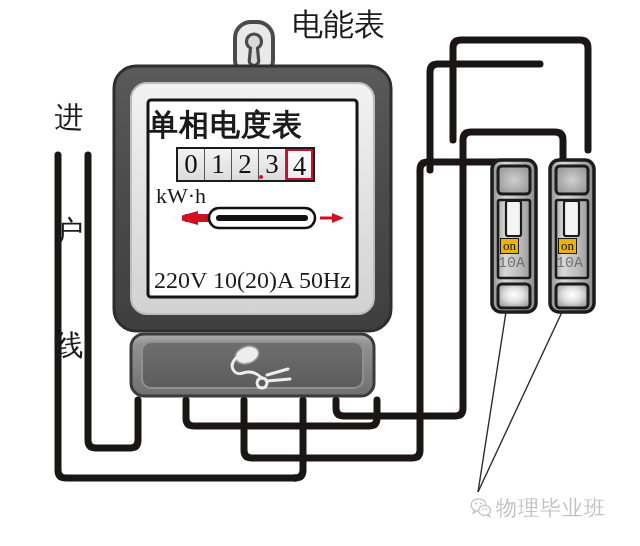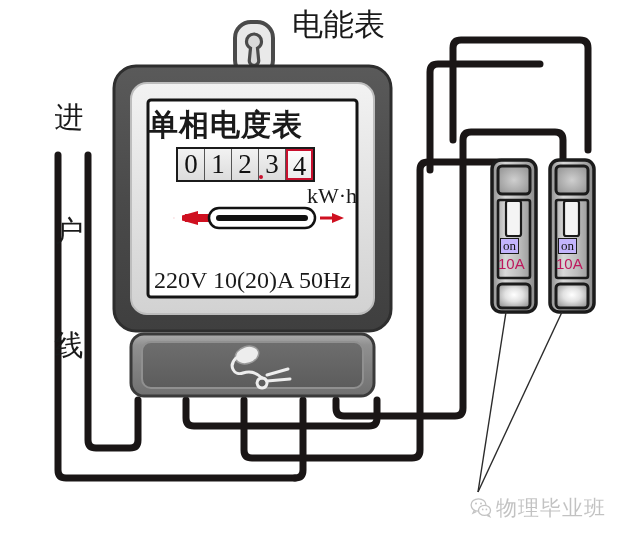--- a/index.html
+++ b/index.html
@@ -42,23 +42,23 @@
   }
 
   
   #meter-title{
     left:0;top:0;width:100%;text-align:left;
     font-family:"DejaVu Sans",sans-serif;
     font-size:30px;line-height:34px;font-weight:700;
     letter-spacing:1px;
   }
   #meter-unit{
-    left:0;top:0;width:100%;text-align:right;
+    left:0;top:0;width:100%;text-align:left;
     font-family:"Liberation Serif","DejaVu Serif",serif;
-    font-size:22px;line-height:24px;
+    font-size:22px;line-height:24px;padding-left:8px;
   }
   #meter-rating{
     left:0;top:0;width:100%;text-align:center;
     font-family:"Liberation Serif","DejaVu Serif",serif;
     font-size:24px;line-height:26px;
   }
 
   
   #register{
     position:absolute;left:176px;top:147px;
@@ -85,29 +85,29 @@
   #reg-dot{
     position:absolute;left:0;bottom:1px;width:4px;height:4px;
     border-radius:50%;background:#c8102e;
   }
 
   
   .brk-on{
     position:absolute;
     font-family:"Liberation Serif","DejaVu Serif",serif;
     font-size:13px;line-height:14px;
-    color:#111;background:#c4b5fd;
+    color:#111;background:#eab308;
     border:1.4px solid #1b1b1b;
     padding:0px 2px;
   }
   .brk-amp{
     position:absolute;
-    font-family:Liberation Sans, sans-serif;
+    font-family:Liberation Mono, monospace;
     font-size:15px;line-height:16px;
-    color:#be185d;
+    color:#737373;
   }
 
   
   #watermark{
     position:absolute;left:470px;top:496px;
     display:flex;align-items:center;gap:4px;
     opacity:.30;
   }
   #watermark .wmtext{
     font-family:"DejaVu Sans",sans-serif;

